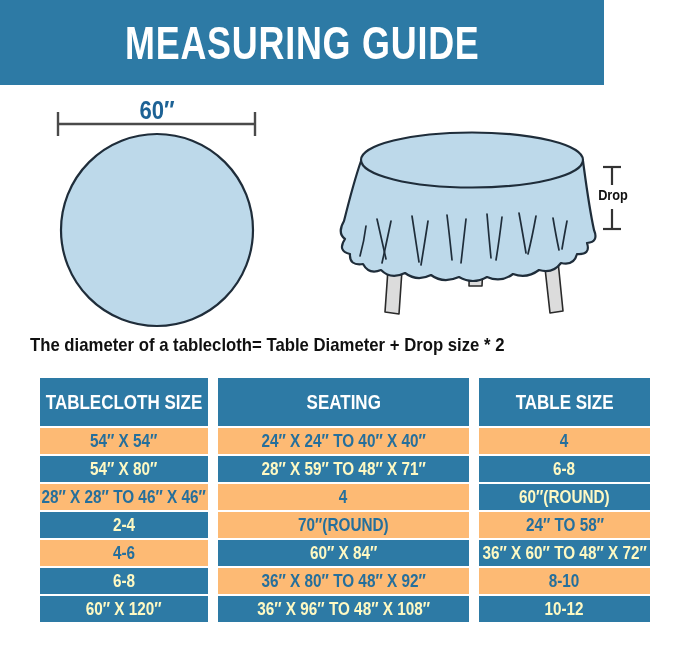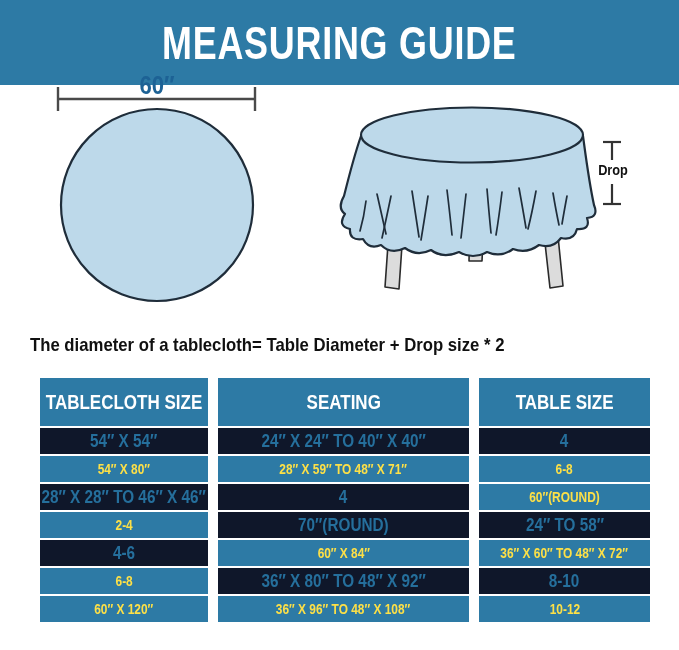--- a/index.html
+++ b/index.html
@@ -1,45 +1,45 @@
 <!DOCTYPE html>
 <html><head>
 <meta charset="utf-8">
 <style>
   html,body{margin:0;padding:0;background:#fff;}
   #stage{position:relative;width:679px;height:650px;background:#ffffff;overflow:hidden;
          font-family:"Liberation Sans",sans-serif;}
 
   
-  #banner{position:absolute;left:0;top:0;width:679px;height:85px;background:#2d7aa5;
+  #banner{position:absolute;left:0;top:0;width:604px;height:85px;background:#2d7aa5;
           display:flex;align-items:center;justify-content:center;}
   #banner .title{color:#ffffff;font-weight:bold;font-size:46px;letter-spacing:1px;
           display:inline-block;transform:scaleX(0.78);white-space:nowrap;}
 
   
-  #illustration{position:absolute;left:0;top:71px;width:679px;height:245px;}
+  #illustration{position:absolute;left:0;top:96px;width:679px;height:245px;}
   .diagram-label{position:absolute;font-weight:bold;white-space:nowrap;text-align:center;}
   #circle-label{left:117px;top:-1px;width:80px;font-size:26px;color:#1d6295;
           transform:scaleX(0.85);}
   #drop-label{left:593px;top:90px;width:40px;font-size:15px;color:#111;
           transform:scaleX(0.85);}
 
   
   #formula{position:absolute;left:30px;top:334px;font-size:19px;font-weight:bold;color:#101010;
           transform:scaleX(0.88);transform-origin:left center;white-space:nowrap;}
 
   
   #size-table{position:absolute;left:40px;top:378px;width:610px;display:grid;
           grid-template-columns:168px 251px 171px;column-gap:10px;
           grid-template-rows:48px repeat(8,26px);row-gap:2px;}
   .cell{display:flex;align-items:center;justify-content:center;font-weight:bold;}
   .cell .cx{display:inline-block;transform:scaleX(0.85);white-space:nowrap;}
   .c-hdr{background:#2d7aa5;color:#ffffff;font-size:20px;}
-  .c-dark{background:#2d7aa5;color:#fde047;font-size:14px;}
-  .c-light{background:#0f172a;color:#256f9c;font-size:18px;}
+  .c-dark{background:#2d7aa5;color:#fef9c3;font-size:18px;}
+  .c-light{background:#fdba74;color:#256f9c;font-size:18px;}
 </style>
 </head>
 <body>
 
 <div id="stage">
 
   <div id="banner">
     <span class="title">MEASURING GUIDE</span>
   </div>
 

